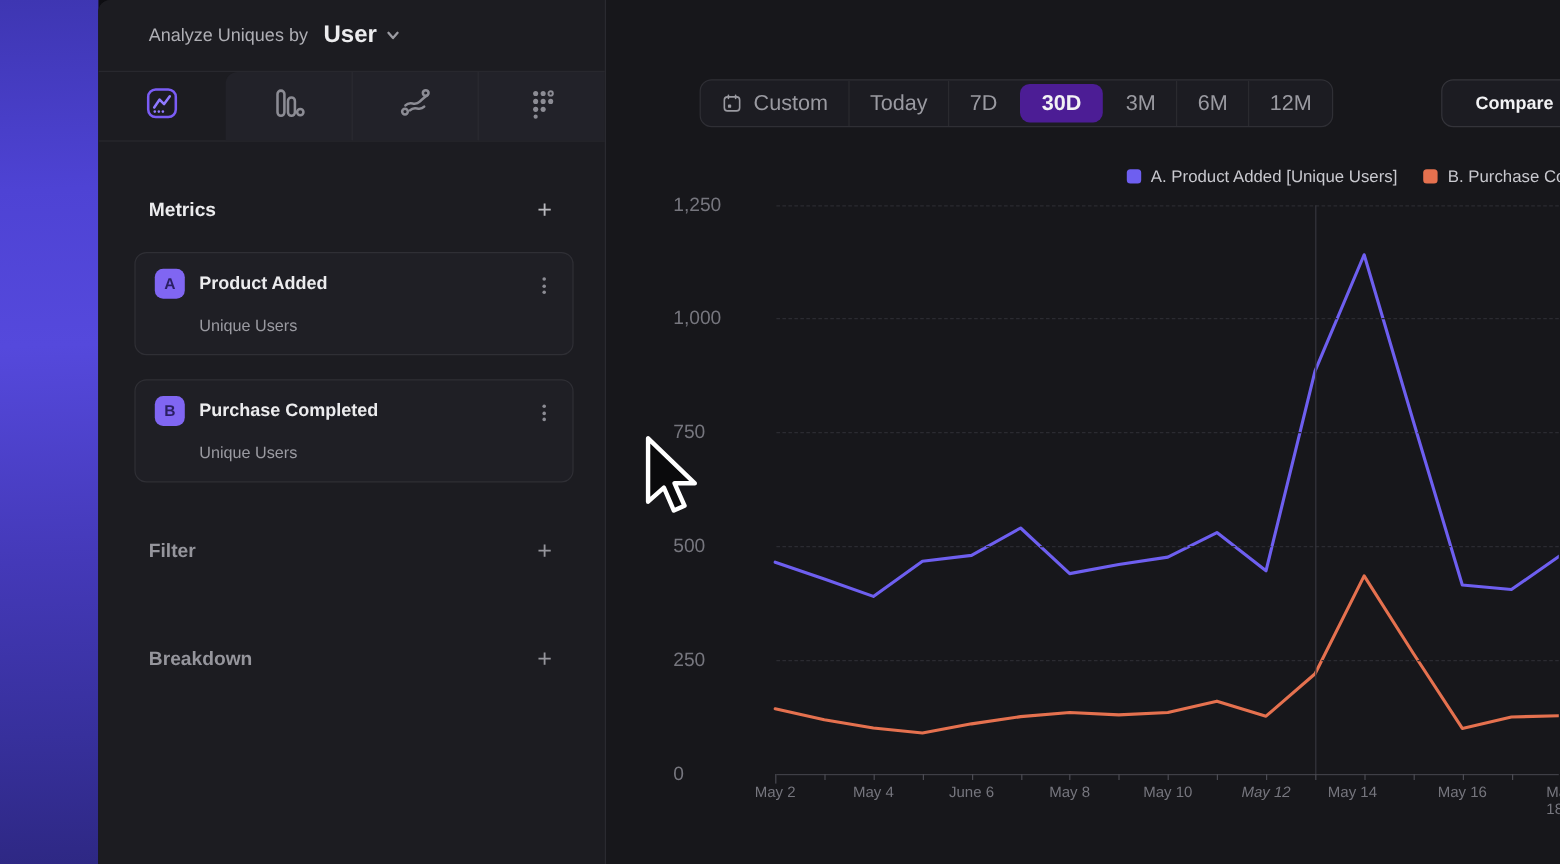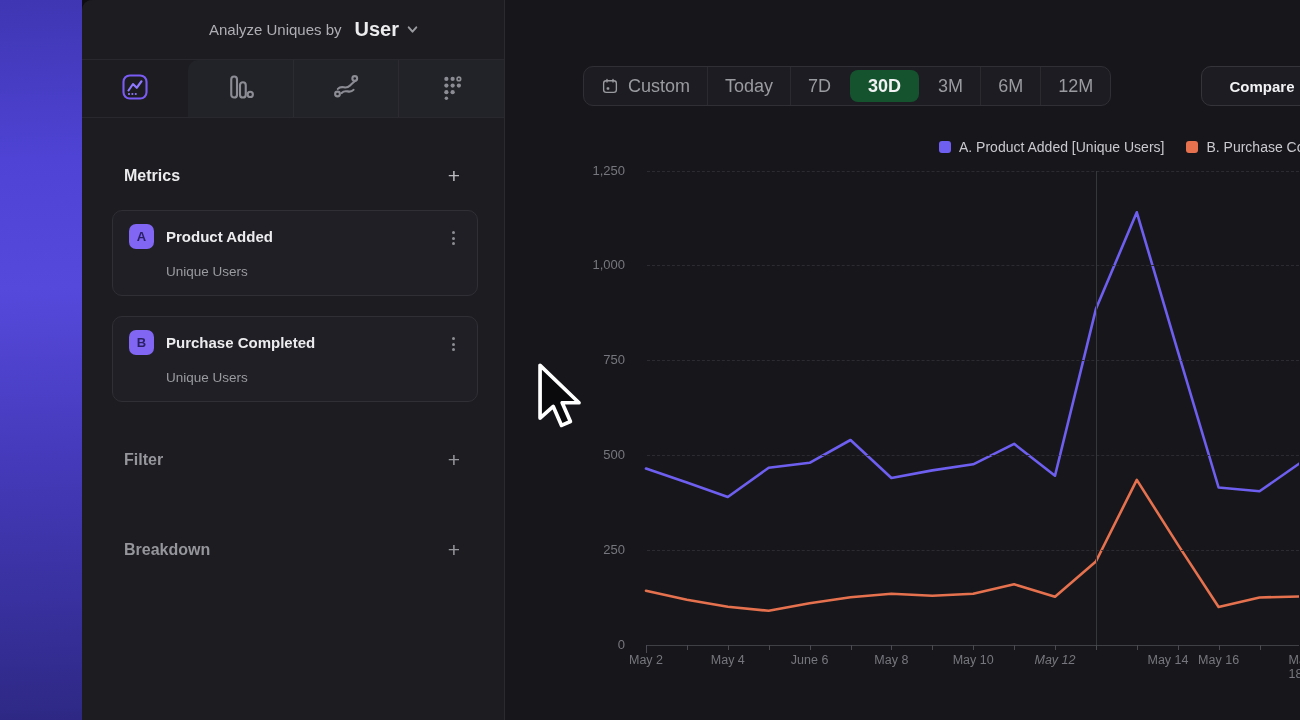--- a/index.html
+++ b/index.html
@@ -13,21 +13,21 @@
   
   .app{position:absolute;left:82px;top:0;width:1218px;height:720px;background:#1b1b1f;
     border-top-left-radius:10px;overflow:hidden;display:flex;flex-direction:column;}
   .topbar{position:relative;height:52px;background:#1d1d22;border-bottom:1px solid #292930;flex:0 0 52px;}
   .doc-title{position:absolute;left:30px;top:7px;font-size:15px;color:#d6d6da;letter-spacing:.2px;}
   .body{position:relative;flex:1;display:flex;min-height:0;}
 
   
   .panel{position:relative;width:423px;border-right:1px solid #2a2a30;background:#1c1c21;}
   .analyze-row{position:absolute;left:0;top:0;right:0;height:60px;border-bottom:1px solid #28282e;
-    display:flex;align-items:center;padding-left:42px;justify-content:center;}
+    display:flex;align-items:center;padding-left:42px;}
   .analyze-label{font-size:15px;color:#aeaeb4;}
   .analyze-dd{display:flex;align-items:center;margin-left:13px;cursor:pointer;}
   .analyze-value{font-size:20px;font-weight:700;color:#ececee;}
   .chev{margin-left:7px;display:flex;}
 
   .tabs-row{position:absolute;left:0;top:60px;right:0;height:58px;border-bottom:1px solid #28282e;}
   .tab-selected{position:absolute;left:0;top:0;width:106px;height:100%;display:flex;align-items:center;justify-content:center;cursor:pointer;}
   .tab-block{position:absolute;left:106px;right:0;top:0;bottom:0;background:#222229;border-top-left-radius:10px;display:flex;}
   .tab-cell{flex:1;display:flex;align-items:center;justify-content:center;cursor:pointer;}
   .tab-cell + .tab-cell{border-left:1px solid #2b2b31;}
@@ -47,36 +47,36 @@
   .kebab{position:absolute;right:16px;top:17px;width:16px;height:20px;display:flex;flex-direction:column;
     align-items:center;justify-content:center;gap:2.5px;cursor:pointer;}
   .kebab i{width:3px;height:3px;border-radius:50%;background:#8c8c94;}
 
   
   .chart-area{position:relative;flex:1;background:#17171b;}
   .range-group{position:absolute;left:78px;top:66px;height:40px;display:inline-flex;align-items:stretch;
     background:#1c1c22;border:1px solid #2f2f35;border-radius:10px;overflow:hidden;}
   .range-item{display:flex;align-items:center;padding:0 17px;font-size:18px;color:#9a9aa1;cursor:pointer;white-space:nowrap;}
   .range-item.divL{border-left:1px solid #2a2a2f;}
-  .range-item.sel{background:#14532d;border-radius:8px;margin:3px 2px;padding:0 18px;color:#f2f2f4;font-weight:700;}
+  .range-item.sel{background:#4c1d95;border-radius:8px;margin:3px 2px;padding:0 18px;color:#f2f2f4;font-weight:700;}
   .cal{margin-right:9px;display:flex;}
   .compare-btn{position:absolute;left:696px;top:66px;height:40px;width:122px;background:#1c1c22;
     border:1px solid #34343a;border-radius:10px;color:#f2f2f4;font-size:15px;font-weight:700;
     display:flex;align-items:center;justify-content:center;cursor:pointer;}
 
   .legend{position:absolute;left:434px;top:139px;display:flex;gap:22px;white-space:nowrap;}
   .legend-item{display:flex;align-items:center;gap:8px;cursor:pointer;}
   .swatch{width:12px;height:12px;border-radius:3px;flex:0 0 12px;}
   .legend-label{font-size:14px;color:#c9c9cf;}
 
   #plot{position:absolute;left:0;top:0;width:794px;height:668px;}
   .gridline{position:absolute;left:142px;width:652px;border-top:1px dashed #2b2b31;height:0;}
   .axisline{position:absolute;left:142px;width:652px;height:1px;background:#3f3f46;}
   .vline{position:absolute;width:1px;background:#36363d;}
-  .ylab{position:absolute;left:56px;width:64px;text-align:right;font-size:13px;color:#76767e;}
+  .ylab{position:absolute;left:56px;width:64px;font-size:16px;color:#76767e;}
   .xlab{position:absolute;transform:translateX(-50%);font-size:12.5px;color:#76767e;}
   .xtick{position:absolute;width:1px;height:5px;background:#4a4a52;}
   #lines{position:absolute;left:0;top:0;}
 
   .cursor{position:absolute;left:537px;top:362px;z-index:20;pointer-events:none;}
 </style>
 </head>
 <body>
 
 <div id="stage">
@@ -257,21 +257,21 @@
             <div class="xtick" style="left: 386.4px; top: 645px; height: 5px;"></div>
             <div class="xlab" style="left: 386.4px; top: 653px;">May 8</div>
             <div class="xtick" style="left: 427.3px; top: 645px; height: 5px;"></div>
             <div class="xtick" style="left: 468.2px; top: 645px; height: 5px;"></div>
             <div class="xlab" style="left: 468.2px; top: 653px;">May 10</div>
             <div class="xtick" style="left: 509.1px; top: 645px; height: 5px;"></div>
             <div class="xtick" style="left: 550px; top: 645px; height: 5px;"></div>
             <div class="xlab" style="left: 550px; top: 653px; font-style: italic;">May 12</div>
             <div class="xtick" style="left: 590.9px; top: 645px; height: 5px;"></div>
             <div class="xtick" style="left: 631.8px; top: 645px; height: 5px;"></div>
-            <div class="xlab" style="left: 663px; top: 653px;">May 14</div>
+            <div class="xlab" style="left: 622px; top: 653px;">May 14</div>
             <div class="xtick" style="left: 672.7px; top: 645px; height: 5px;"></div>
             <div class="xtick" style="left: 713.6px; top: 645px; height: 5px;"></div>
             <div class="xlab" style="left: 713.6px; top: 653px;">May 16</div>
             <div class="xtick" style="left: 754.5px; top: 645px; height: 5px;"></div>
             <div class="xlab" style="left: 795.4px; top: 653px;">May 18</div>
           </div>
 
       </main>
     </div>
   </div>

